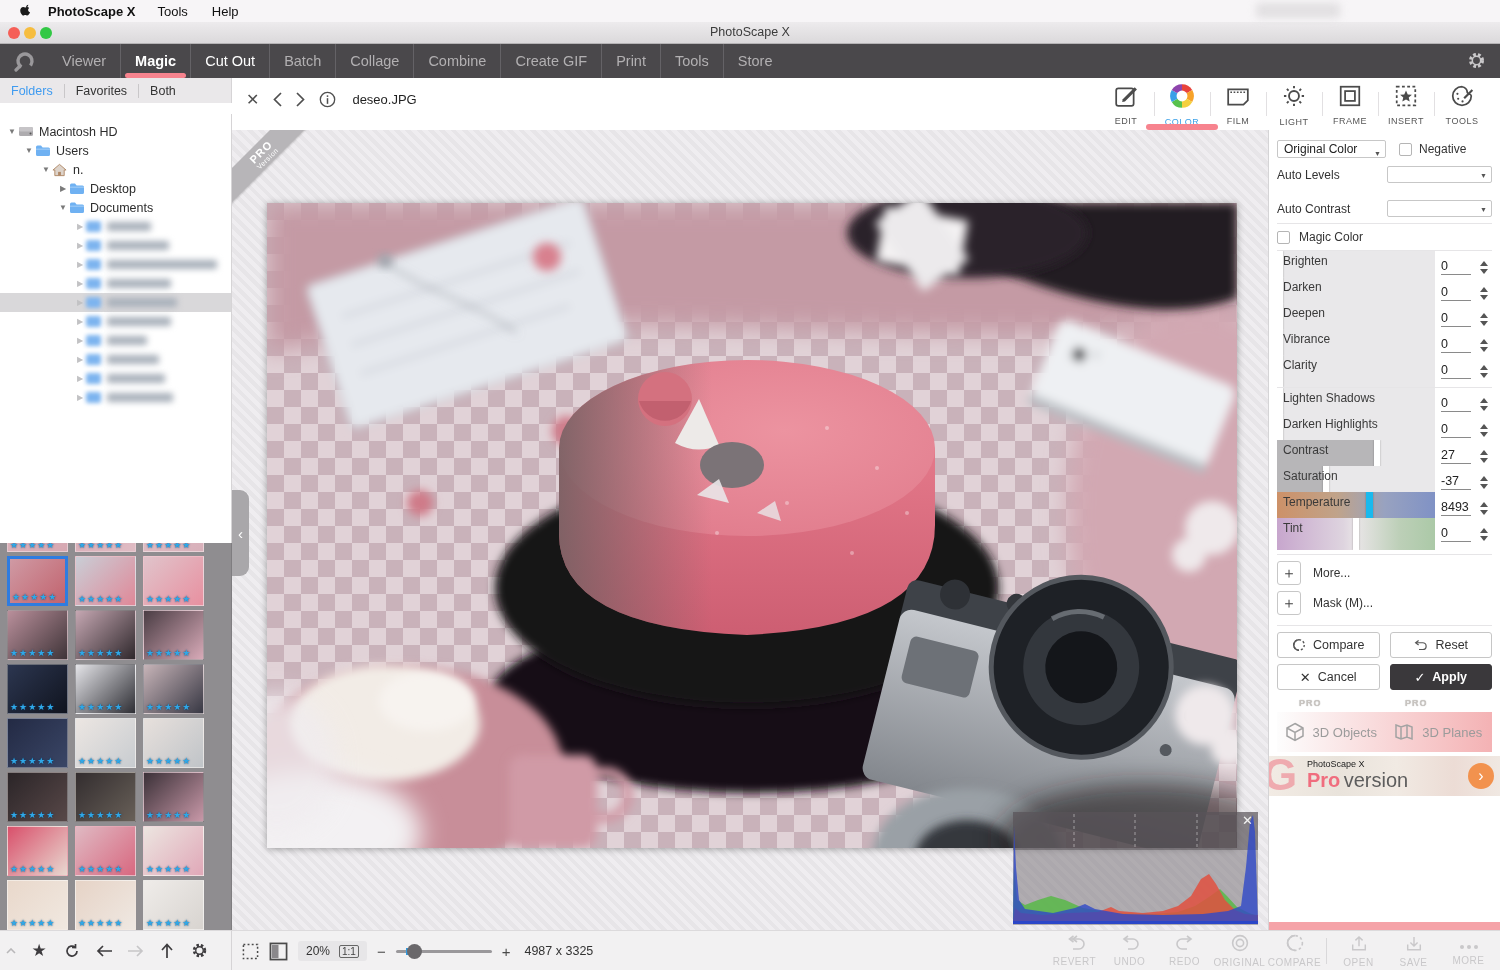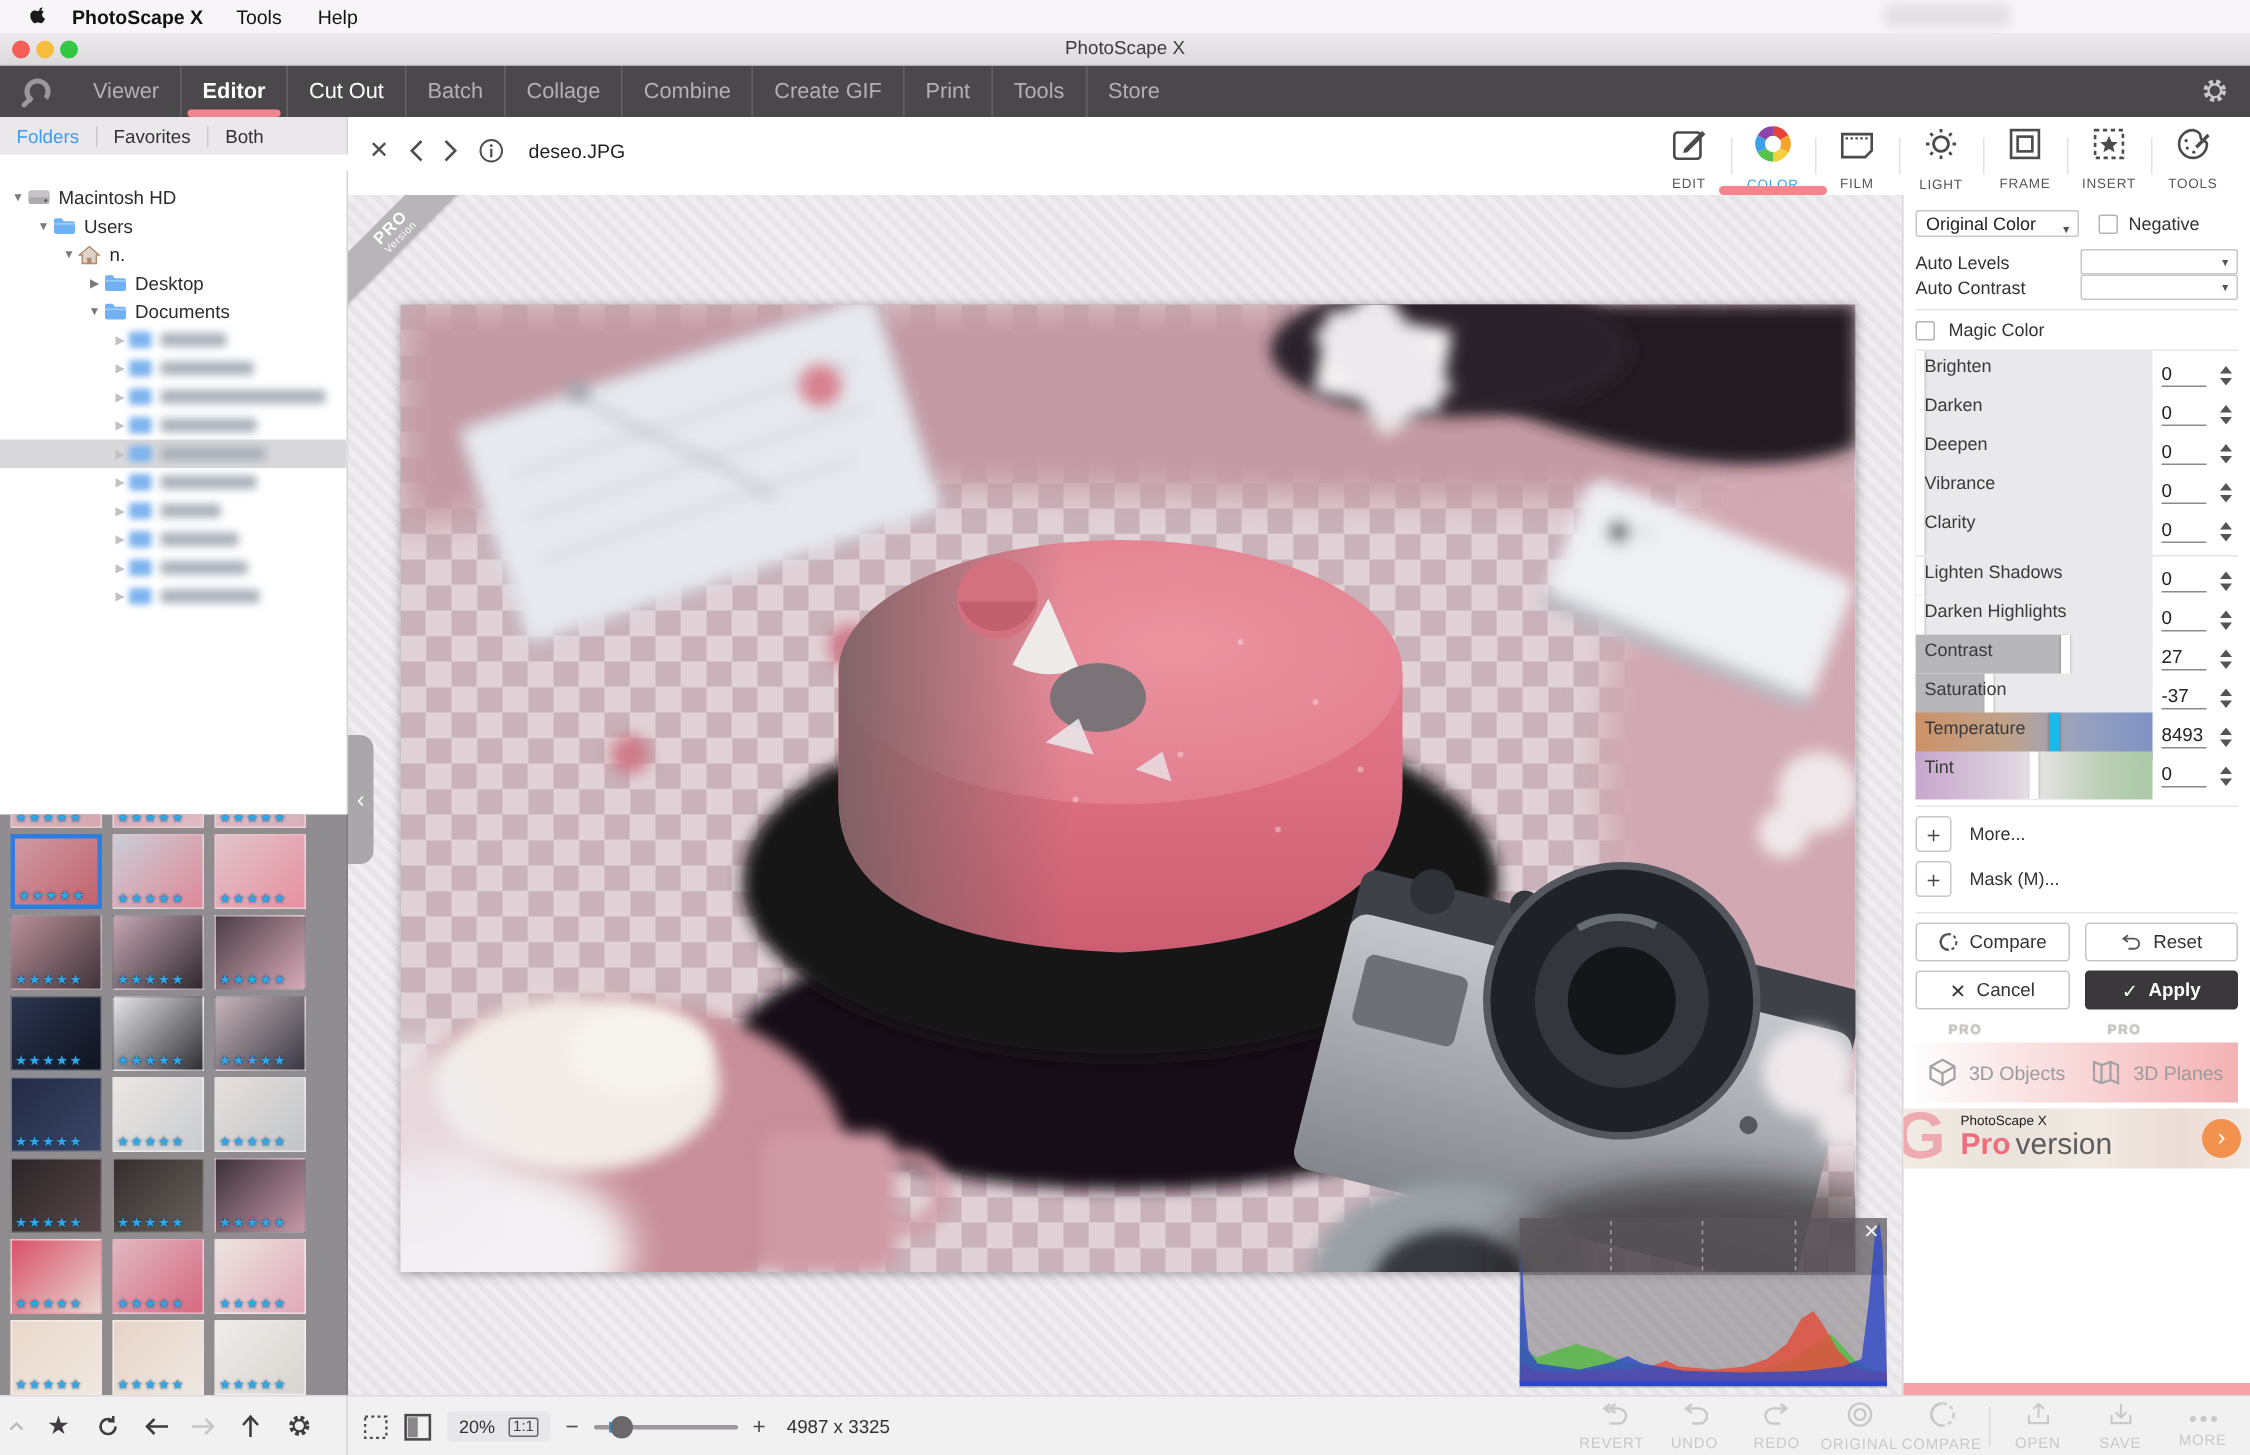--- a/index.html
+++ b/index.html
@@ -155,21 +155,21 @@
   <div class="wtitle">PhotoScape X</div>
 </div>
 
 <div id="navbar" class="abs">
   <svg class="logo" width="22" height="22" viewBox="0 0 22 22">
     <circle cx="11" cy="11" r="7" fill="none" stroke="#9a989b" stroke-width="3.4" stroke-dasharray="34 10" transform="rotate(120 11 11)"></circle>
     <path d="M5 17 L2 20" stroke="#9a989b" stroke-width="3.2" stroke-linecap="round"></path>
   </svg>
   <div id="nav-tabs" style="display:flex;height:34px;">
       <span class="nav-tab">Viewer</span>
-      <span class="nav-tab active">Editor</span>
+      <span class="nav-tab active">Magic</span>
       <span class="nav-tab bright">Cut Out</span>
       <span class="nav-tab">Batch</span>
       <span class="nav-tab">Collage</span>
       <span class="nav-tab">Combine</span>
       <span class="nav-tab">Create GIF</span>
       <span class="nav-tab">Print</span>
       <span class="nav-tab">Tools</span>
       <span class="nav-tab">Store</span>
     </div>
   <svg id="nav-gear" class="abs" width="19" height="19" viewBox="0 0 20 20">
@@ -653,21 +653,21 @@
     </div>
     <span class="checkbox" style="margin-left:13px;"></span>
     <span style="margin-left:7px;">Negative</span>
   </div>
   <div class="prow" style="margin-top:8px;">
     <span>Auto Levels</span>
     <div class="mini-select">
         <span class="caret">▼</span>
       </div>
   </div>
-  <div class="prow" style="margin-top:0;">
+  <div class="prow" style="margin-top:17px;">
     <span>Auto Contrast</span>
     <div class="mini-select">
         <span class="caret">▼</span>
       </div>
   </div>
   <div class="pdivider"></div>
   <div class="prow" style="margin-top:4px;">
     <span class="checkbox"></span>
     <span style="margin-left:9px;">Magic Color</span>
   </div>

